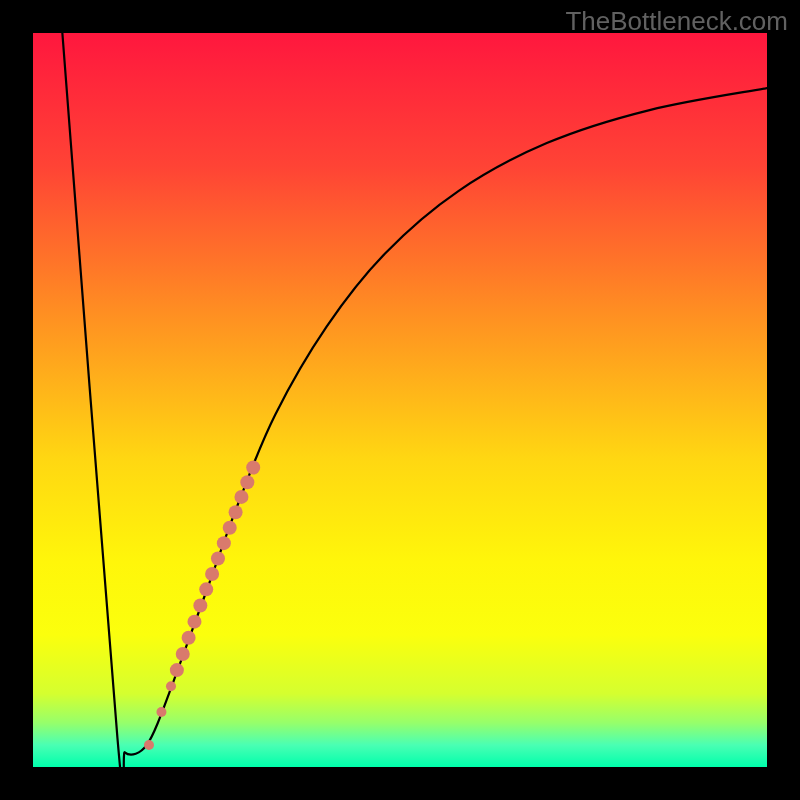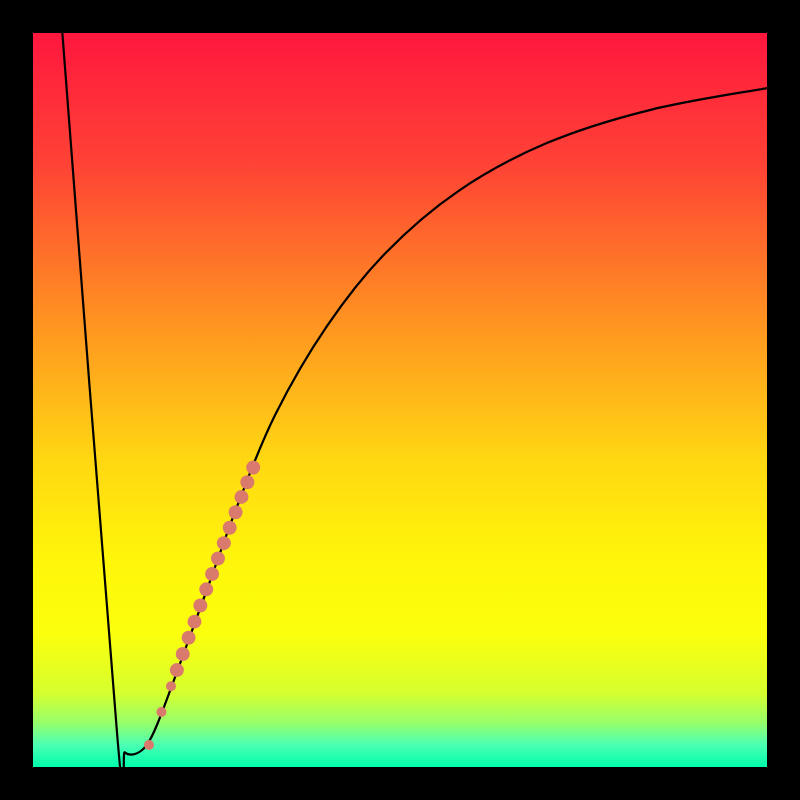--- a/index.html
+++ b/index.html
@@ -77,13 +77,14 @@
           <circle cx="184.968" cy="525.544" r="7" fill="#d97a6c"></circle>
           <circle cx="190.84" cy="510.13" r="7" fill="#d97a6c"></circle>
           <circle cx="196.71200000000002" cy="494.716" r="7" fill="#d97a6c"></circle>
           <circle cx="202.584" cy="479.30199999999996" r="7" fill="#d97a6c"></circle>
           <circle cx="208.456" cy="463.888" r="7" fill="#d97a6c"></circle>
           <circle cx="214.32799999999997" cy="449.208" r="7" fill="#d97a6c"></circle>
           <circle cx="220.2" cy="434.528" r="7" fill="#d97a6c"></circle>
         </g>
     </svg>
   </div>
+  <div class="watermark">TheBottleneck.com</div>
 </div>
 
 </body></html>

